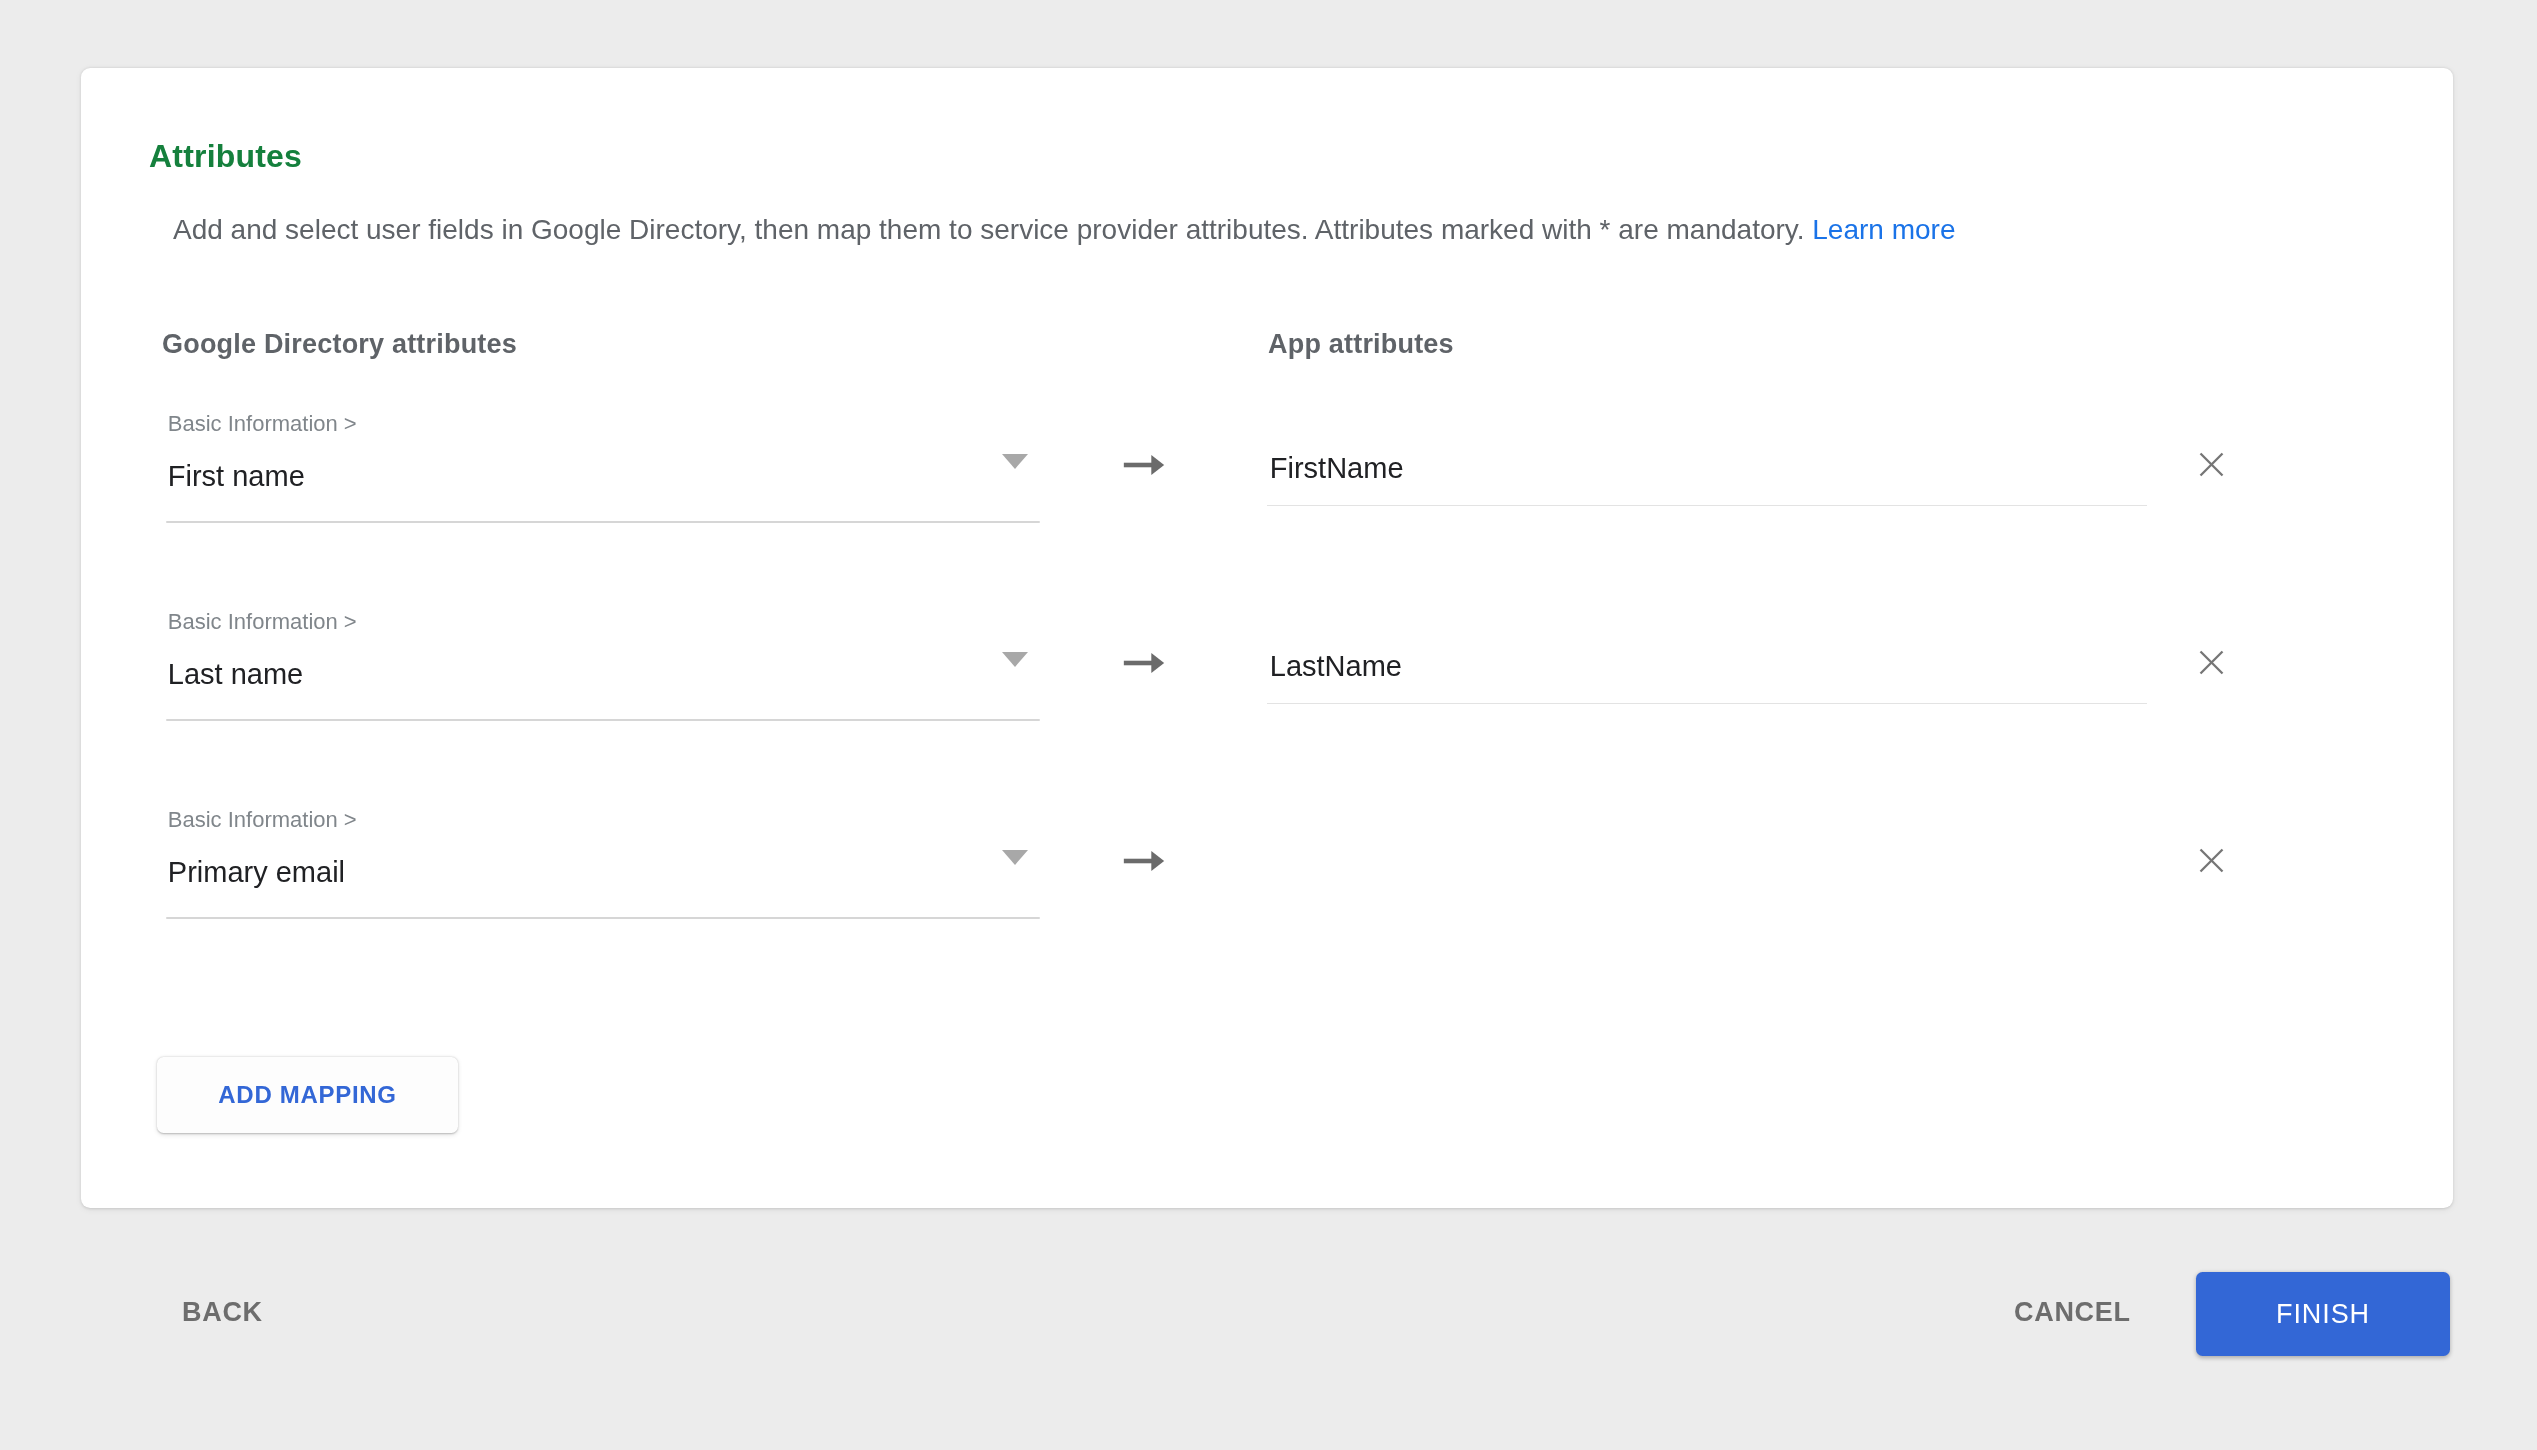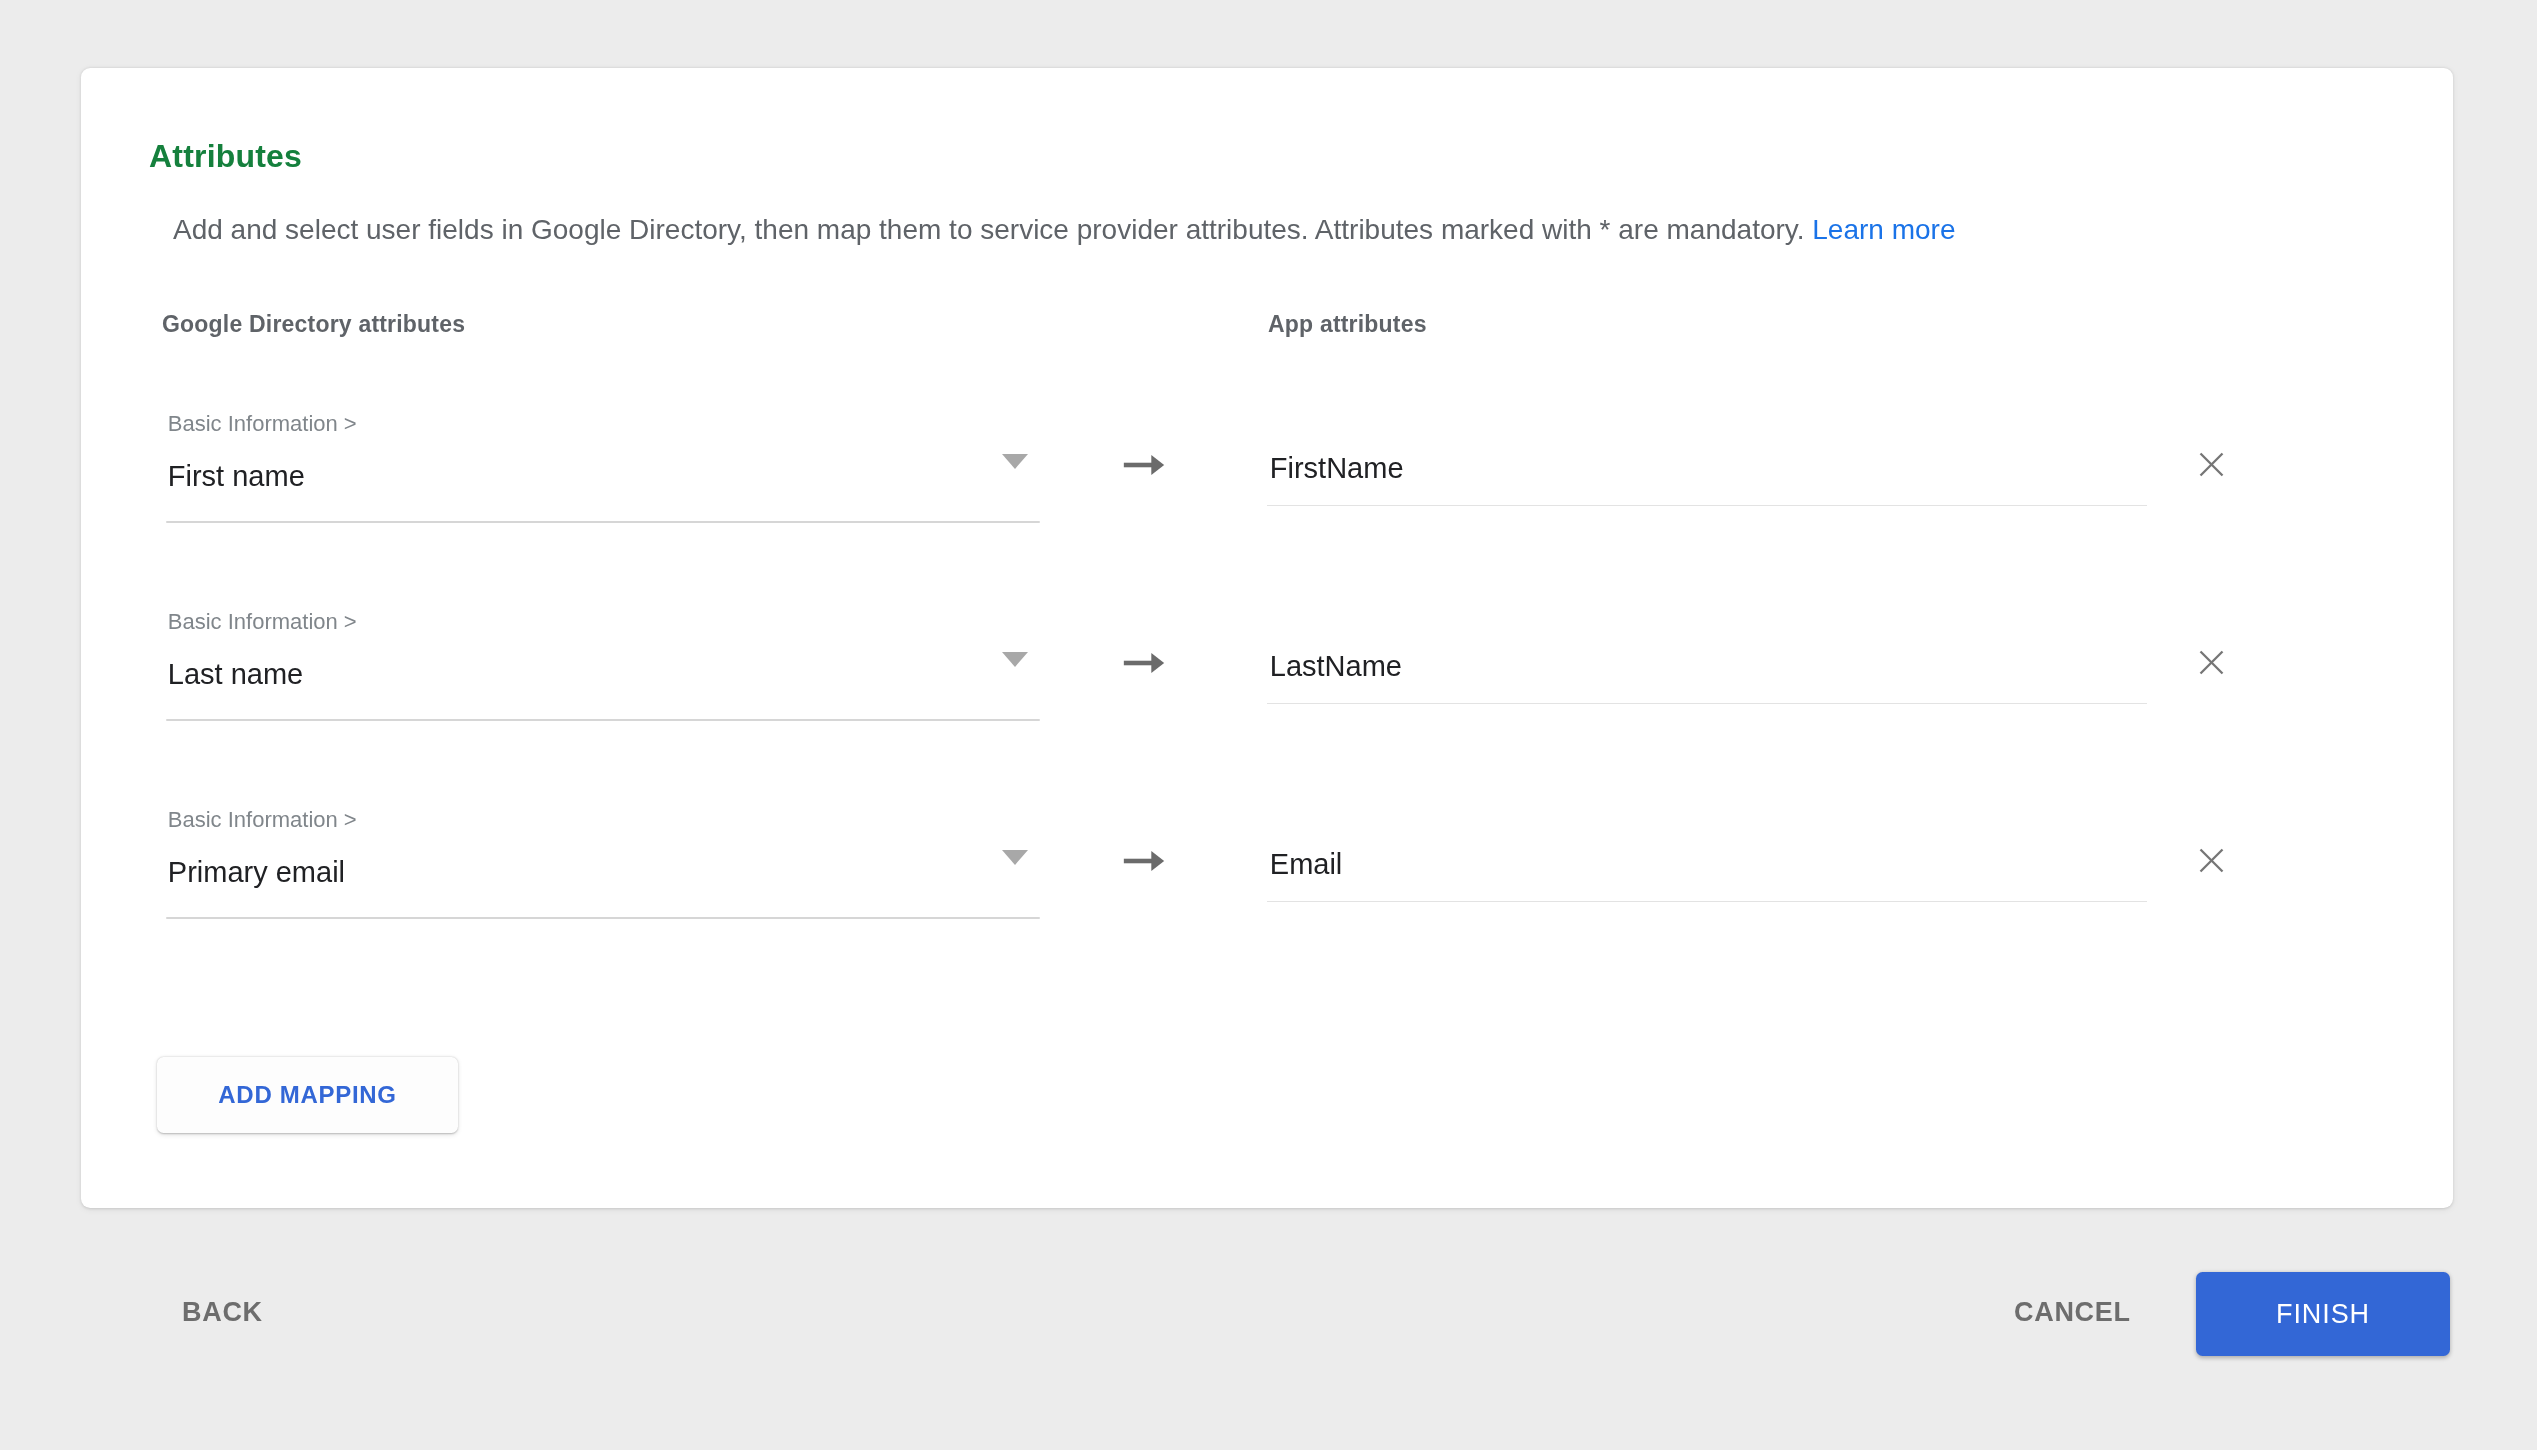--- a/index.html
+++ b/index.html
@@ -25,22 +25,22 @@
     letter-spacing:0.2px;
   }
   .card-desc {
     position:absolute; left:92px; top:146px;
     font-size:28px; color:#5f6368; white-space:nowrap;
   }
   .learn-more {
     color:#1a73e8; text-decoration:none; cursor:pointer;
   }
   .col-header {
-    position:absolute; top:243px;
-    font-size:23px; font-weight:bold; color:#5f6368;
+    position:absolute; top:261px;
+    font-size:27px; font-weight:bold; color:#5f6368;
     letter-spacing:0.2px;
   }
   .col-header.left  { left:81px; }
   .col-header.right { left:1187px; }
 
   
   .gd-select {
     position:absolute; left:85px; width:876px; height:117px;
     cursor:pointer;
   }
@@ -181,21 +181,20 @@
   <div class="gd-select r3">
     <div class="sel-label">Basic Information &gt;</div>
     <div class="sel-value">Primary email</div>
     <div class="caret"></div>
     <div class="sel-underline"></div>
   </div>
   <svg class="map-arrow r3" viewBox="0 0 48 26">
     <line x1="2" y1="13" x2="34" y2="13" stroke="#6b6b6b" stroke-width="5"></line>
     <polygon points="32,2 46,13 32,24" fill="#6b6b6b"></polygon>
   </svg>
-  <input class="app-input r3" value="Email" style="">
   <button class="remove-btn r3">
     <svg width="33" height="33" viewBox="0 0 36 36">
       <line x1="6" y1="6" x2="30" y2="30" stroke="#757575" stroke-width="2.6"></line>
       <line x1="30" y1="6" x2="6" y2="30" stroke="#757575" stroke-width="2.6"></line>
     </svg>
   </button>
 
   <button class="add-mapping">ADD MAPPING</button>
 </div>
 

